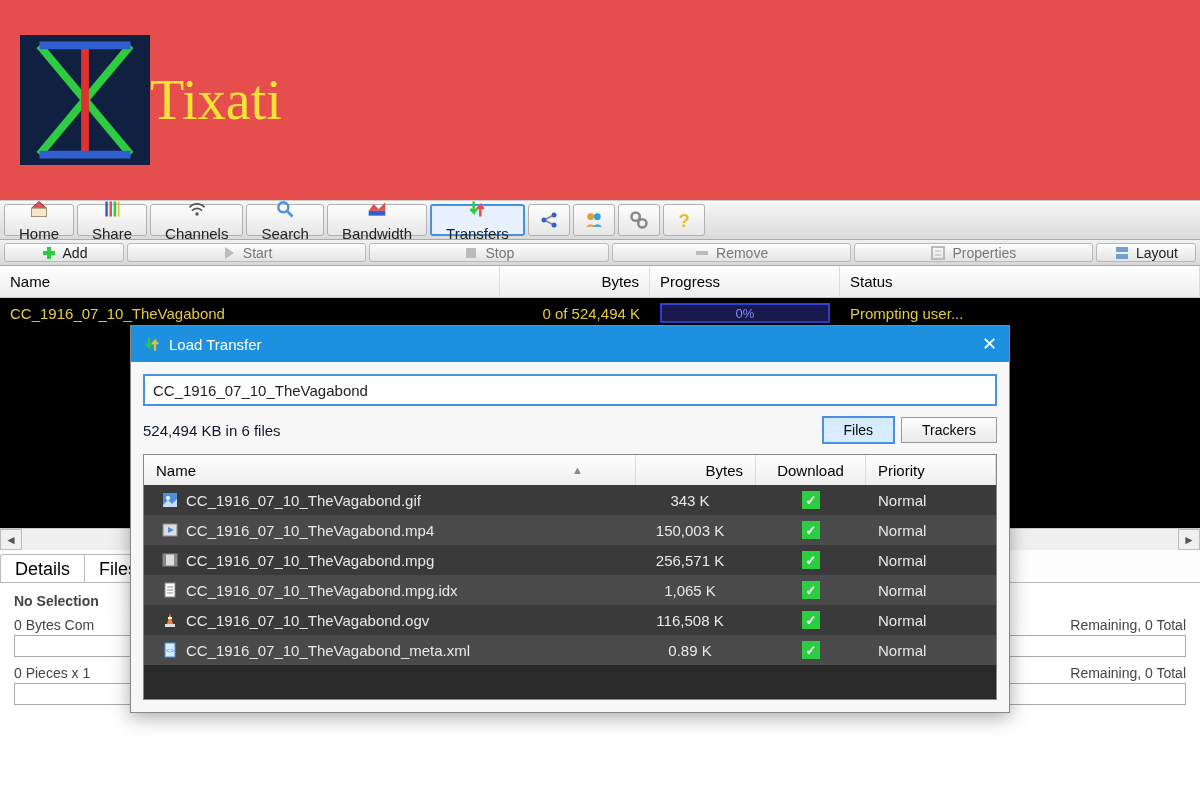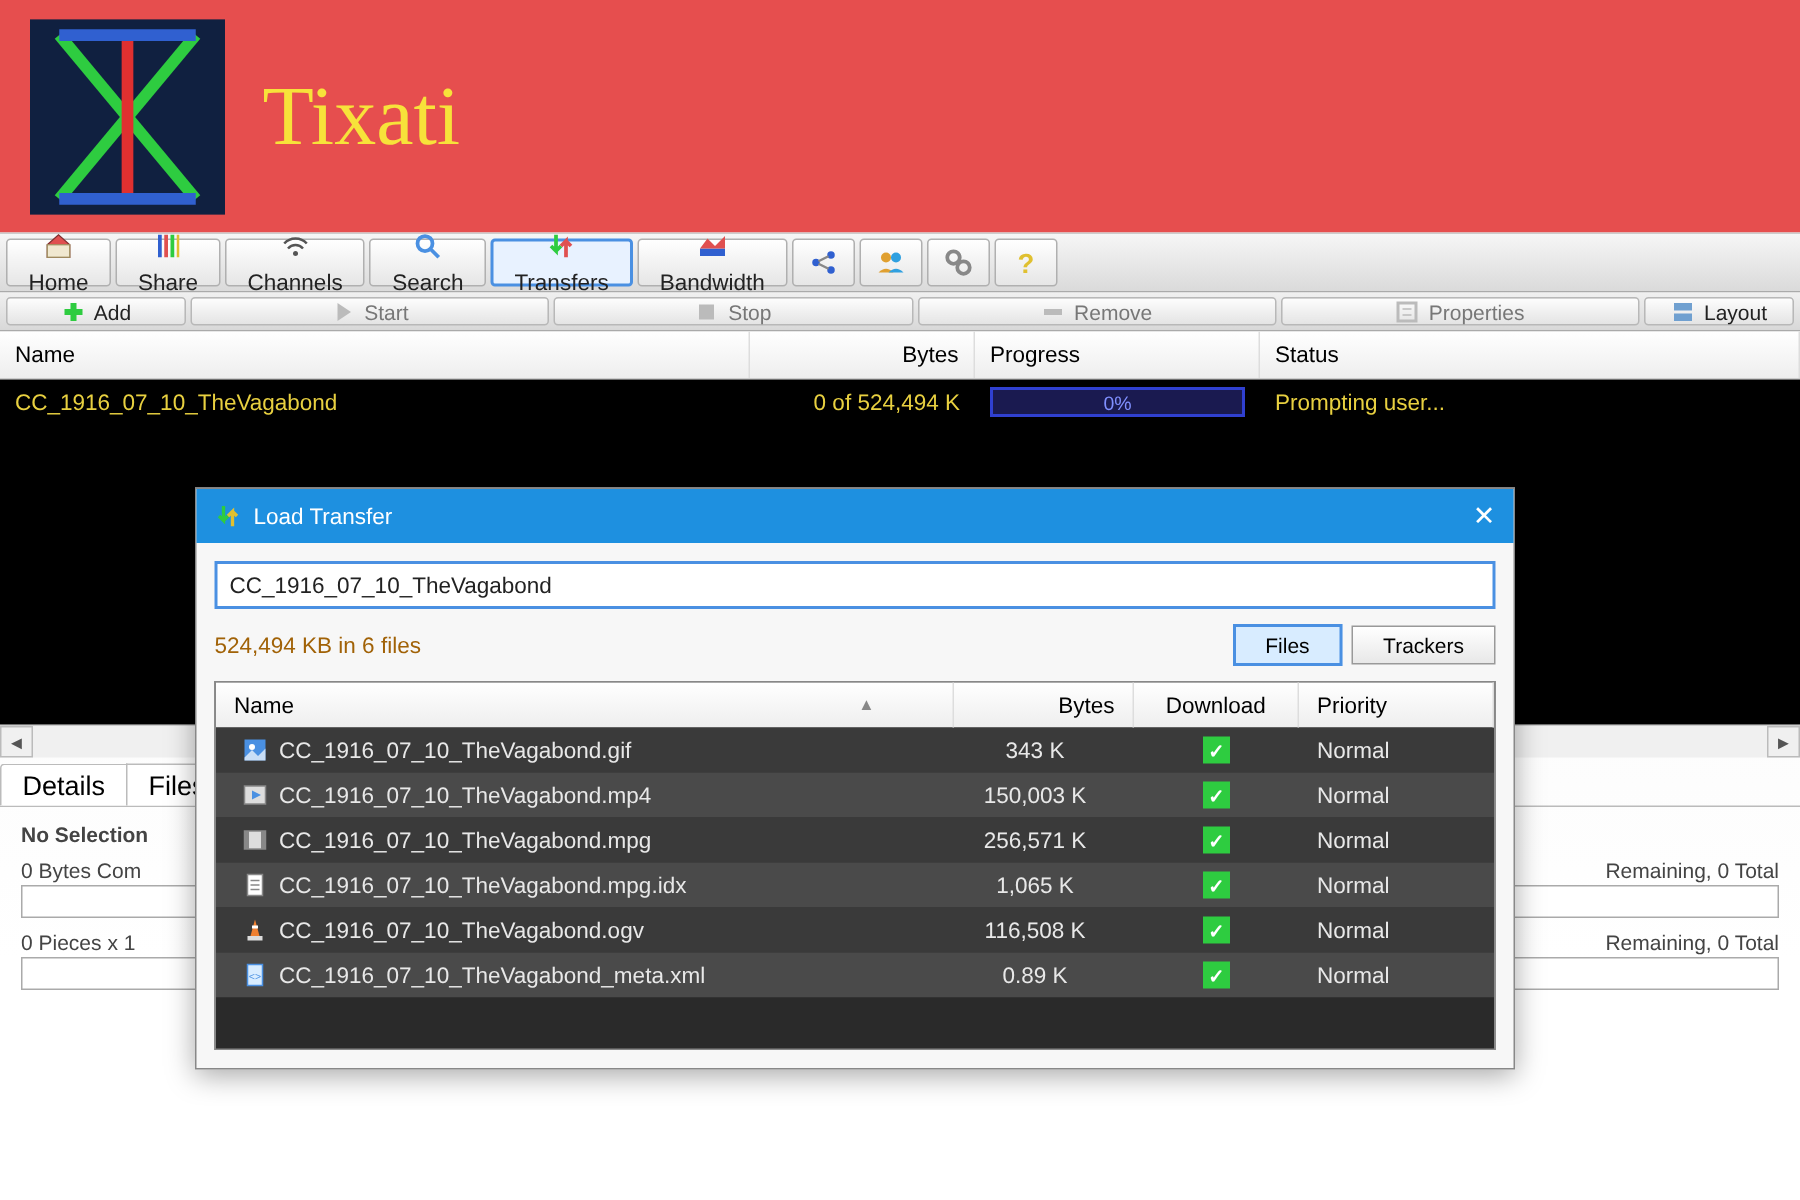--- a/index.html
+++ b/index.html
@@ -1,19 +1,19 @@
 <!DOCTYPE html>
 <html><head>
 <meta charset="utf-8">
 <style>
   * { box-sizing: border-box; margin: 0; padding: 0; font-family: "Segoe UI", Tahoma, sans-serif; }
   body { width: 1200px; height: 800px; overflow: hidden; background: linear-gradient(#f4f4f4, #ffffff 80%); }
 
   
-  .banner { background: #e64e4e; height: 155px; display: flex; align-items: center; padding-left: 20px; gap: 25px; }
+  .banner { background: #e64e4e; height: 200px; display: flex; align-items: center; padding-left: 20px; }
   .banner-logo { width: 130px; height: 130px; background: #102040; position: relative; }
   .banner-logo svg { width: 100%; height: 100%; }
   .banner-title { font-family: Georgia, "Times New Roman", serif; font-size: 56px; color: #f7e23a; }
 
   
   .toolbar-row { display: flex; height: 40px; background: linear-gradient(#f6f6f6, #dadada); border-top: 1px solid #ccc; border-bottom: 1px solid #aaa; padding: 3px 4px; gap: 3px; }
   .tb-btn { display: flex; align-items: center; justify-content: center; gap: 6px; padding: 0 14px; border: 1px solid #b0b0b0; border-radius: 3px; background: linear-gradient(#ffffff, #e6e6e6); font-size: 15px; color: #222; cursor: pointer; white-space: nowrap; flex-direction: column; }
   .tb-btn.icon-only { padding: 0 10px; min-width: 42px; }
   .tb-btn.selected { background: #e8f2ff; border: 2px solid #4a90e2; }
   .tb-btn .ico { display: inline-flex; width: 20px; height: 20px; }
@@ -65,21 +65,21 @@
 
   
   .dialog { position: absolute; left: 130px; top: 325px; width: 880px; background: #f7f7f7; border: 1px solid #888; box-shadow: 0 4px 18px rgba(0,0,0,0.35); }
   .dlg-title { height: 36px; background: #1e90e0; color: #fff; display: flex; align-items: center; padding: 0 12px; font-size: 15px; font-weight: 500; }
   .dlg-title .ico { width: 18px; height: 18px; margin-right: 8px; }
   .dlg-title .ico svg { width: 100%; height: 100%; }
   .dlg-title .close { margin-left: auto; font-size: 18px; cursor: pointer; }
   .dlg-body { padding: 12px; }
   .dlg-input { width: 100%; height: 32px; border: 2px solid #4a90e2; padding: 0 8px; font-size: 15px; background: #fff; color: #222; }
   .dlg-row1 { display: flex; align-items: center; margin-top: 10px; gap: 6px; }
-  .dlg-info { flex: 1; font-size: 15px; color: #a16207; }
+  .dlg-info { flex: 1; font-size: 15px; color: #0f172a; }
   .dlg-tab { padding: 4px 20px; border: 1px solid #999; background: linear-gradient(#fff,#e8e8e8); font-size: 14px; cursor: pointer; }
   .dlg-tab.sel { background: #d8ecff; border: 2px solid #4a90e2; }
 
   
   .ftable { margin-top: 10px; border: 1px solid #888; background: #2a2a2a; }
   .ft-head { display: flex; height: 30px; background: linear-gradient(#fff,#eee); font-size: 15px; align-items: center; }
   .ft-head > div { padding: 0 12px; height: 100%; display: flex; align-items: center; border-right: 1px solid #ddd; }
   .ft-c-name { flex: 1; }
   .ft-c-bytes { width: 120px; justify-content: flex-end; }
   .ft-c-dl { width: 110px; justify-content: center; }
@@ -147,37 +147,37 @@
   </div>
   <div class="tb-btn">
     <span class="ico">
         <svg viewBox="0 0 24 24">
           <circle cx="10" cy="10" r="6" fill="none" stroke="#4a90e2" stroke-width="3"></circle>
           <line x1="15" y1="15" x2="21" y2="21" stroke="#4a90e2" stroke-width="3"></line>
         </svg>
       </span>
     <span>Search</span>
   </div>
+  <div class="tb-btn">
+    <span class="ico">
+        <svg viewBox="0 0 24 24">
+          <rect x="2" y="14" width="20" height="6" fill="#3060d0"></rect>
+          <path d="M2 14 L8 6 L14 12 L22 4 L22 14 Z" fill="#e05050"></path>
+        </svg>
+      </span>
+    <span>Bandwidth</span>
+  </div>
   <div class="tb-btn selected">
     <span class="ico">
         <svg viewBox="0 0 24 24">
           <path d="M8 3 L8 16 L4 12 M8 16 L12 12" stroke="#2ecc40" stroke-width="3" fill="none"></path>
           <path d="M16 21 L16 8 L12 12 M16 8 L20 12" stroke="#e05050" stroke-width="3" fill="none"></path>
         </svg>
       </span>
     <span>Transfers</span>
-  </div>
-  <div class="tb-btn">
-    <span class="ico">
-        <svg viewBox="0 0 24 24">
-          <rect x="2" y="14" width="20" height="6" fill="#3060d0"></rect>
-          <path d="M2 14 L8 6 L14 12 L22 4 L22 14 Z" fill="#e05050"></path>
-        </svg>
-      </span>
-    <span>Bandwidth</span>
   </div>
   <div class="tb-btn icon-only">
     <span class="ico">
         <svg viewBox="0 0 24 24">
           <circle cx="6" cy="12" r="3" fill="#3060d0"></circle>
           <circle cx="18" cy="6" r="3" fill="#3060d0"></circle>
           <circle cx="18" cy="18" r="3" fill="#3060d0"></circle>
           <line x1="8" y1="11" x2="16" y2="7" stroke="#888" stroke-width="2"></line>
           <line x1="8" y1="13" x2="16" y2="17" stroke="#888" stroke-width="2"></line>
         </svg>

